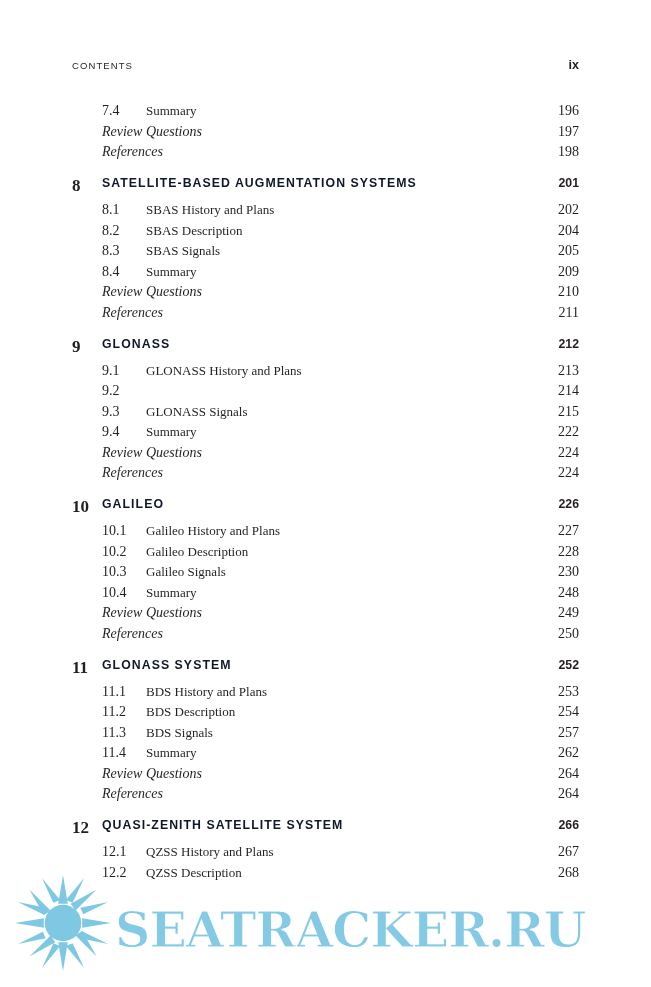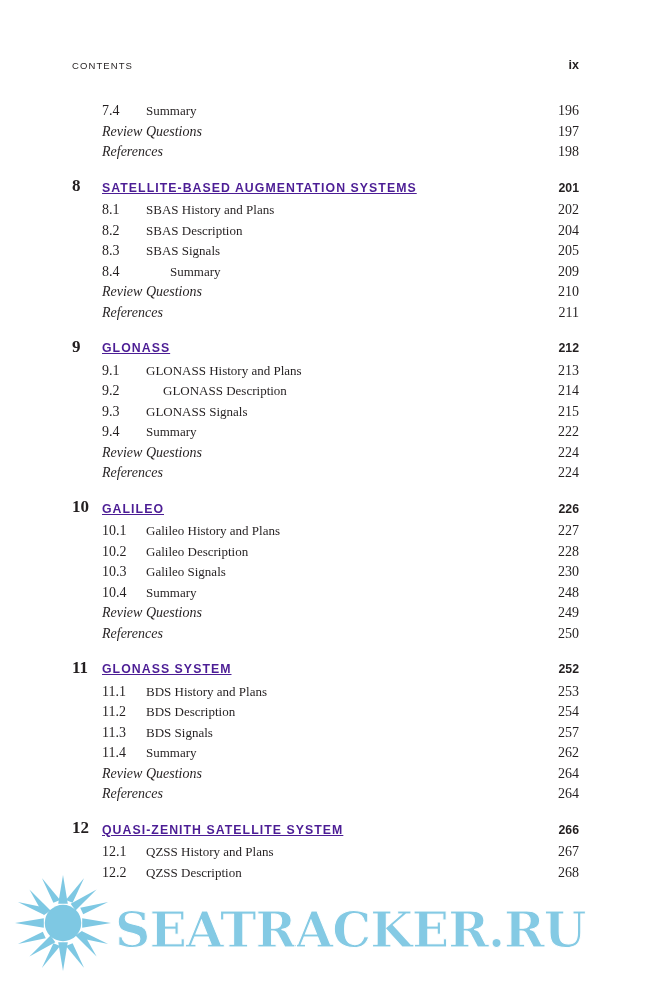--- a/index.html
+++ b/index.html
@@ -52,21 +52,21 @@
     left: 72px;
     right: 72px;
   }
   .chapter-block {
     margin-bottom: 18px;
   }
   .chapter-block:last-child { margin-bottom: 0; }
 
   .row {
     display: flex;
-    align-items: flex-end;
+    align-items: flex-start;
     line-height: 1.0;
     margin-bottom: 6.5px;
   }
   .row:last-child { margin-bottom: 0; }
 
   
   .row.chapter {
     margin-bottom: 9px;
   }
   .chapter .num {
@@ -77,22 +77,21 @@
     font-size: 17px;
     color: #231f20;
     letter-spacing: 0px;
   }
   .chapter .title {
     flex: 1 1 auto;
     font-family: "Liberation Sans", sans-serif;
     font-weight: bold;
     font-size: 12.3px;
     letter-spacing: 1.05px;
-    color: #4c1d95;
-    text-decoration: underline;
+    color: #0f172a;
   }
   .chapter .page-no {
     flex: 0 0 auto;
     font-family: "Liberation Sans", sans-serif;
     font-weight: bold;
     font-size: 12.3px;
     color: #231f20;
     text-align: right;
     min-width: 30px;
   }
@@ -219,21 +218,21 @@
           <span class="page-no">204</span>
         </div>
         <div class="row section">
           <span class="indent" style="display: flex; flex: 1 1 auto; align-items: baseline;">
             <span class="num">8.3</span>
             <span class="title">SBAS Signals</span>
           </span>
           <span class="page-no">205</span>
         </div>
         <div class="row section">
-          <span class="indent" style="display: flex; flex: 1 1 auto; align-items: baseline; gap: 24px;">
+          <span class="indent" style="display: flex; flex: 1 1 auto; align-items: baseline;">
             <span class="num">8.4</span>
             <span class="title">Summary</span>
           </span>
           <span class="page-no">209</span>
         </div>
         <div class="row backmatter">
           <span class="indent" style="display: flex; flex: 1 1 auto; align-items: baseline;">
             <span class="title">Review Questions</span>
           </span>
           <span class="page-no">210</span>
@@ -252,23 +251,22 @@
           <span class="page-no">212</span>
         </div>
         <div class="row section">
           <span class="indent" style="display: flex; flex: 1 1 auto; align-items: baseline;">
             <span class="num">9.1</span>
             <span class="title">GLONASS History and Plans</span>
           </span>
           <span class="page-no">213</span>
         </div>
         <div class="row section">
-          <span class="indent" style="display: flex; flex: 1 1 auto; align-items: baseline; gap: 17px;">
+          <span class="indent" style="display: flex; flex: 1 1 auto; align-items: baseline;">
             <span class="num">9.2</span>
-            <span class="title">GLONASS Description</span>
           </span>
           <span class="page-no">214</span>
         </div>
         <div class="row section">
           <span class="indent" style="display: flex; flex: 1 1 auto; align-items: baseline;">
             <span class="num">9.3</span>
             <span class="title">GLONASS Signals</span>
           </span>
           <span class="page-no">215</span>
         </div>

